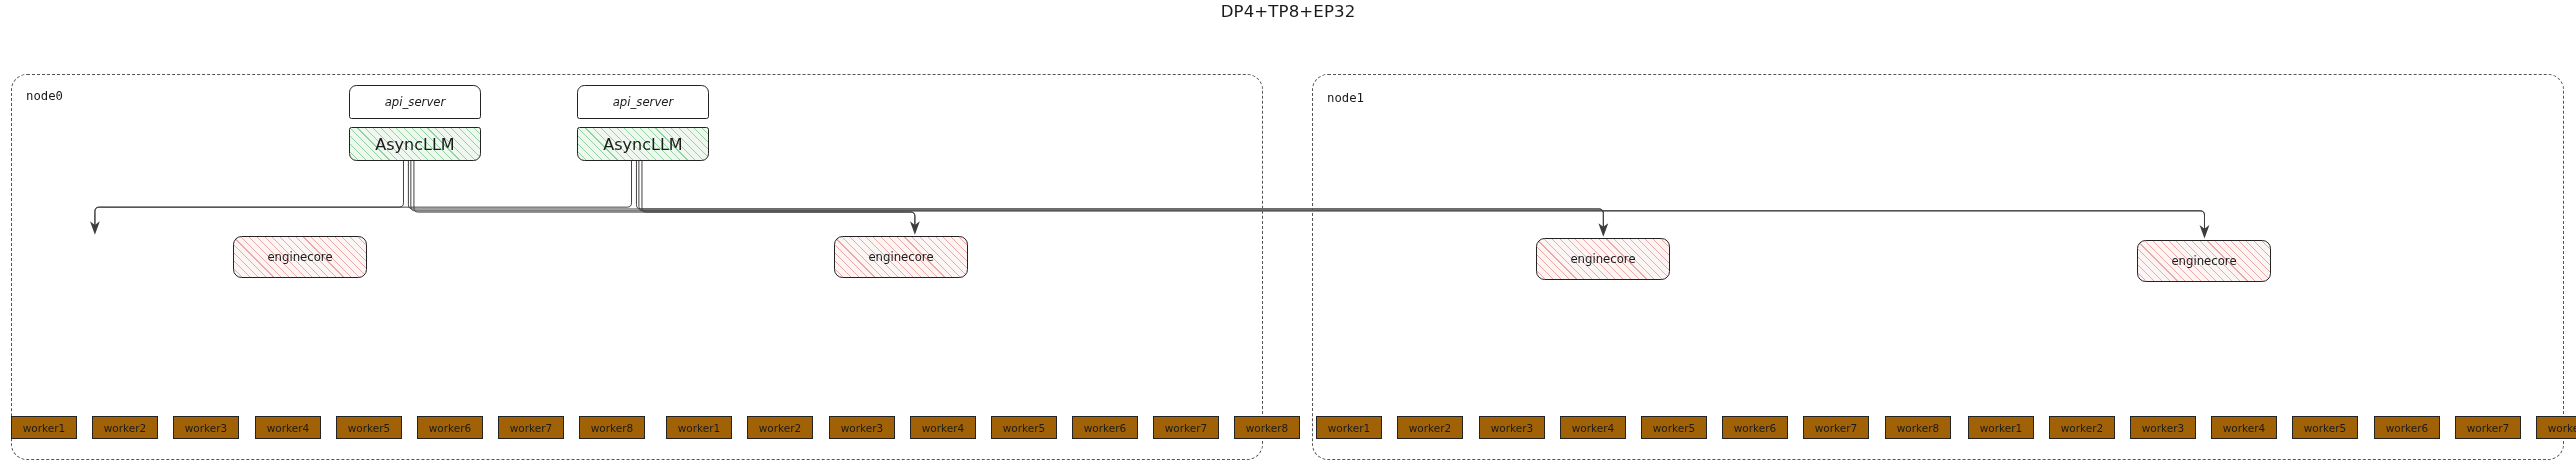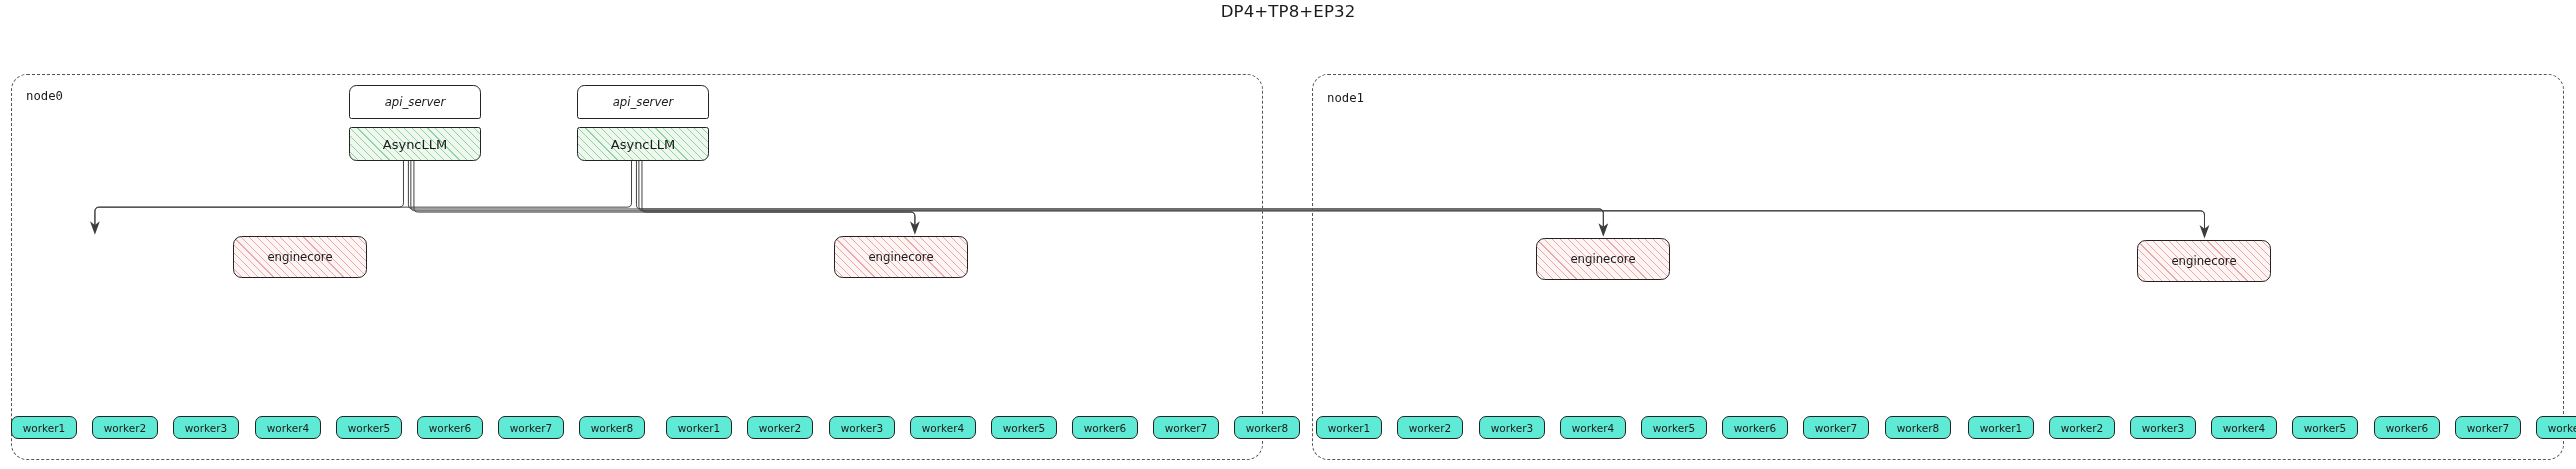--- a/index.html
+++ b/index.html
@@ -42,41 +42,41 @@
     background:#ffffff;
   }
   .box-api{
     border-radius:7.4px 7.4px 2.5px 2.5px;
     font-size:11.7px;
     background:#ffffff;
     font-style:italic;
   }
   .box-async{
     border-radius:2.5px 2.5px 7.4px 7.4px;
-    font-size:13px;
+    font-size:16px;
     background:
       repeating-linear-gradient(45deg,
         rgba(68,180,96,.55) 0px, rgba(68,180,96,.55) 0.8px,
         rgba(0,0,0,0) 0.8px, rgba(0,0,0,0) 5.5px),
       #eef8ef;
   }
   .box-engine{
     border-radius:8.6px;
     font-size:11.7px;
     background:
       repeating-linear-gradient(45deg,
         rgba(226,120,120,.62) 0px, rgba(226,120,120,.62) 0.8px,
         rgba(0,0,0,0) 0.8px, rgba(0,0,0,0) 5.5px),
       #fdf4f4;
   }
   .box-worker{
-    border-radius:7px;
+    border-radius:0;
     border-width:1.3px;
     font-size:10.5px;
-    background:#5eead4;
+    background:#a16207;
   }
   
   #connector-layer{
     position:absolute;left:0;top:0;
     width:2576px;height:469px;
     pointer-events:none;
   }
   #connector-layer path{
     fill:none;stroke:#3d3d3d;stroke-width:1.6px;
   }

